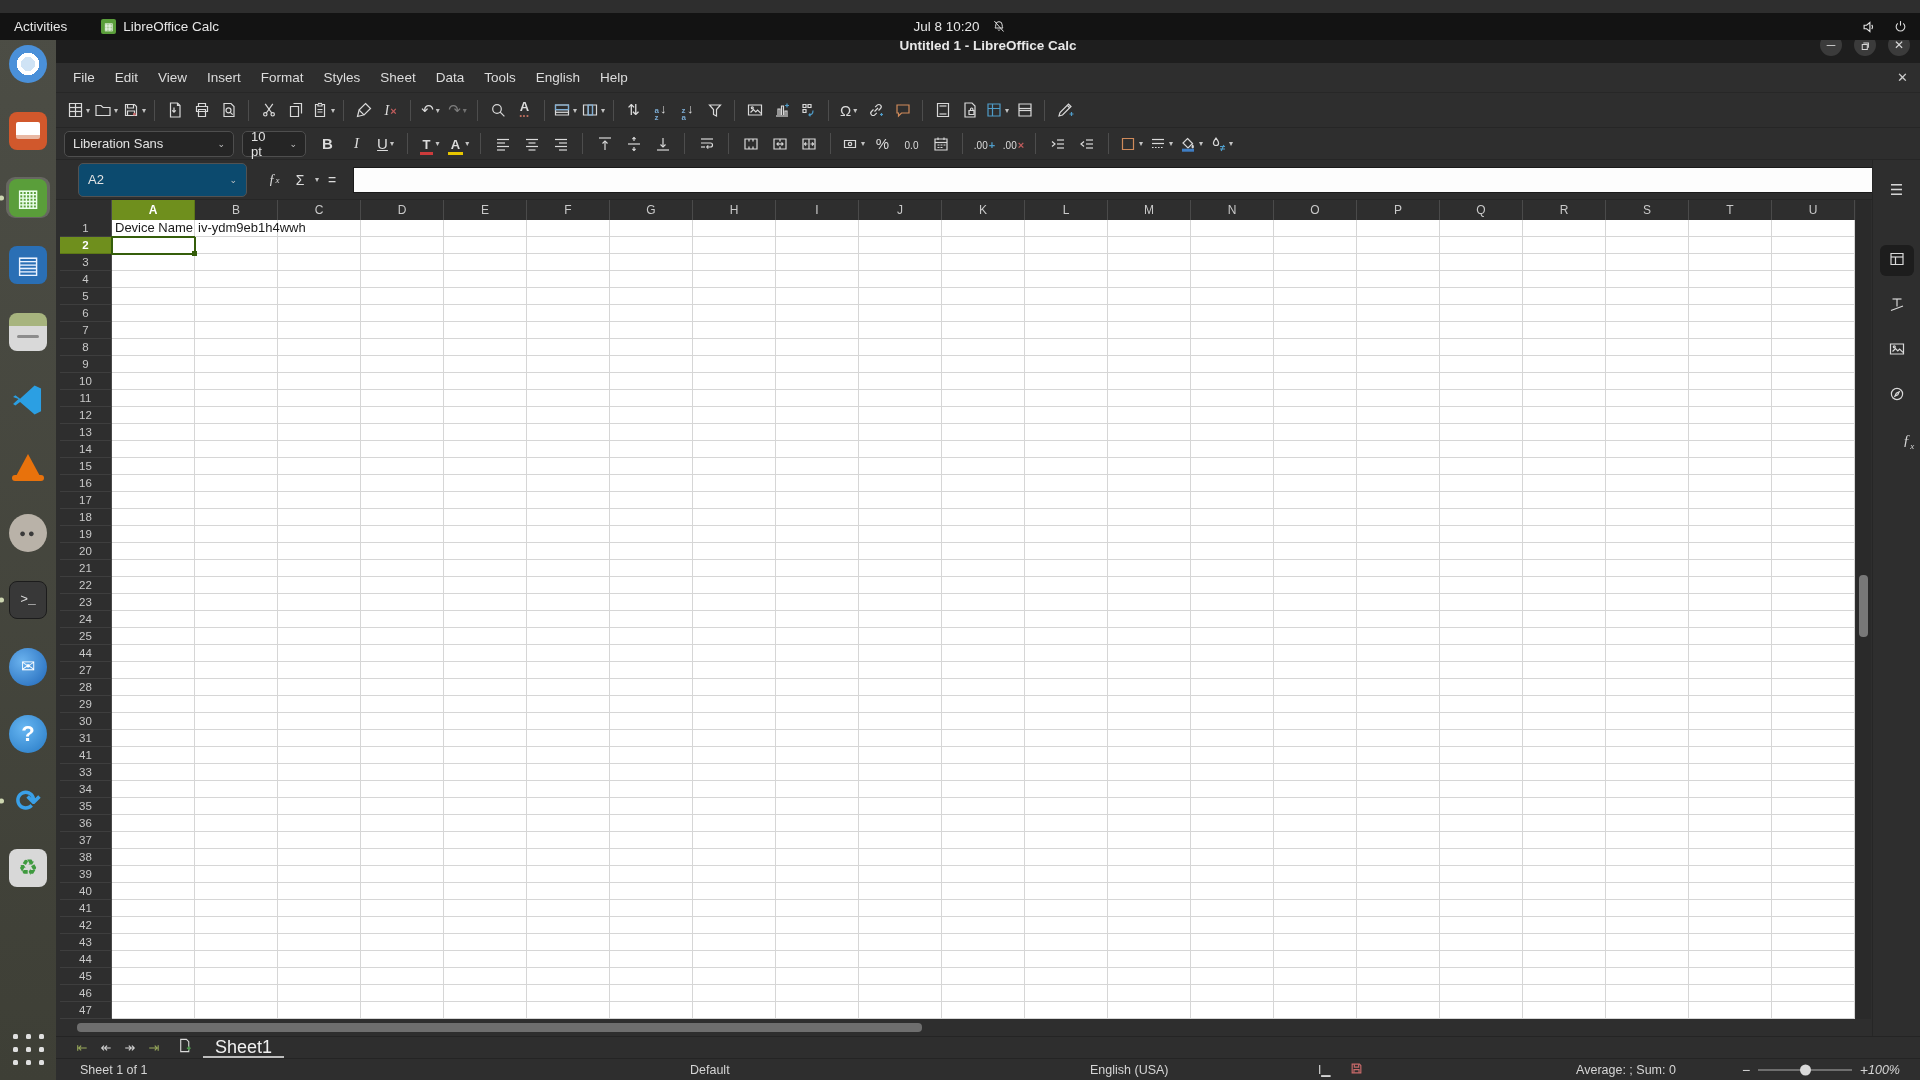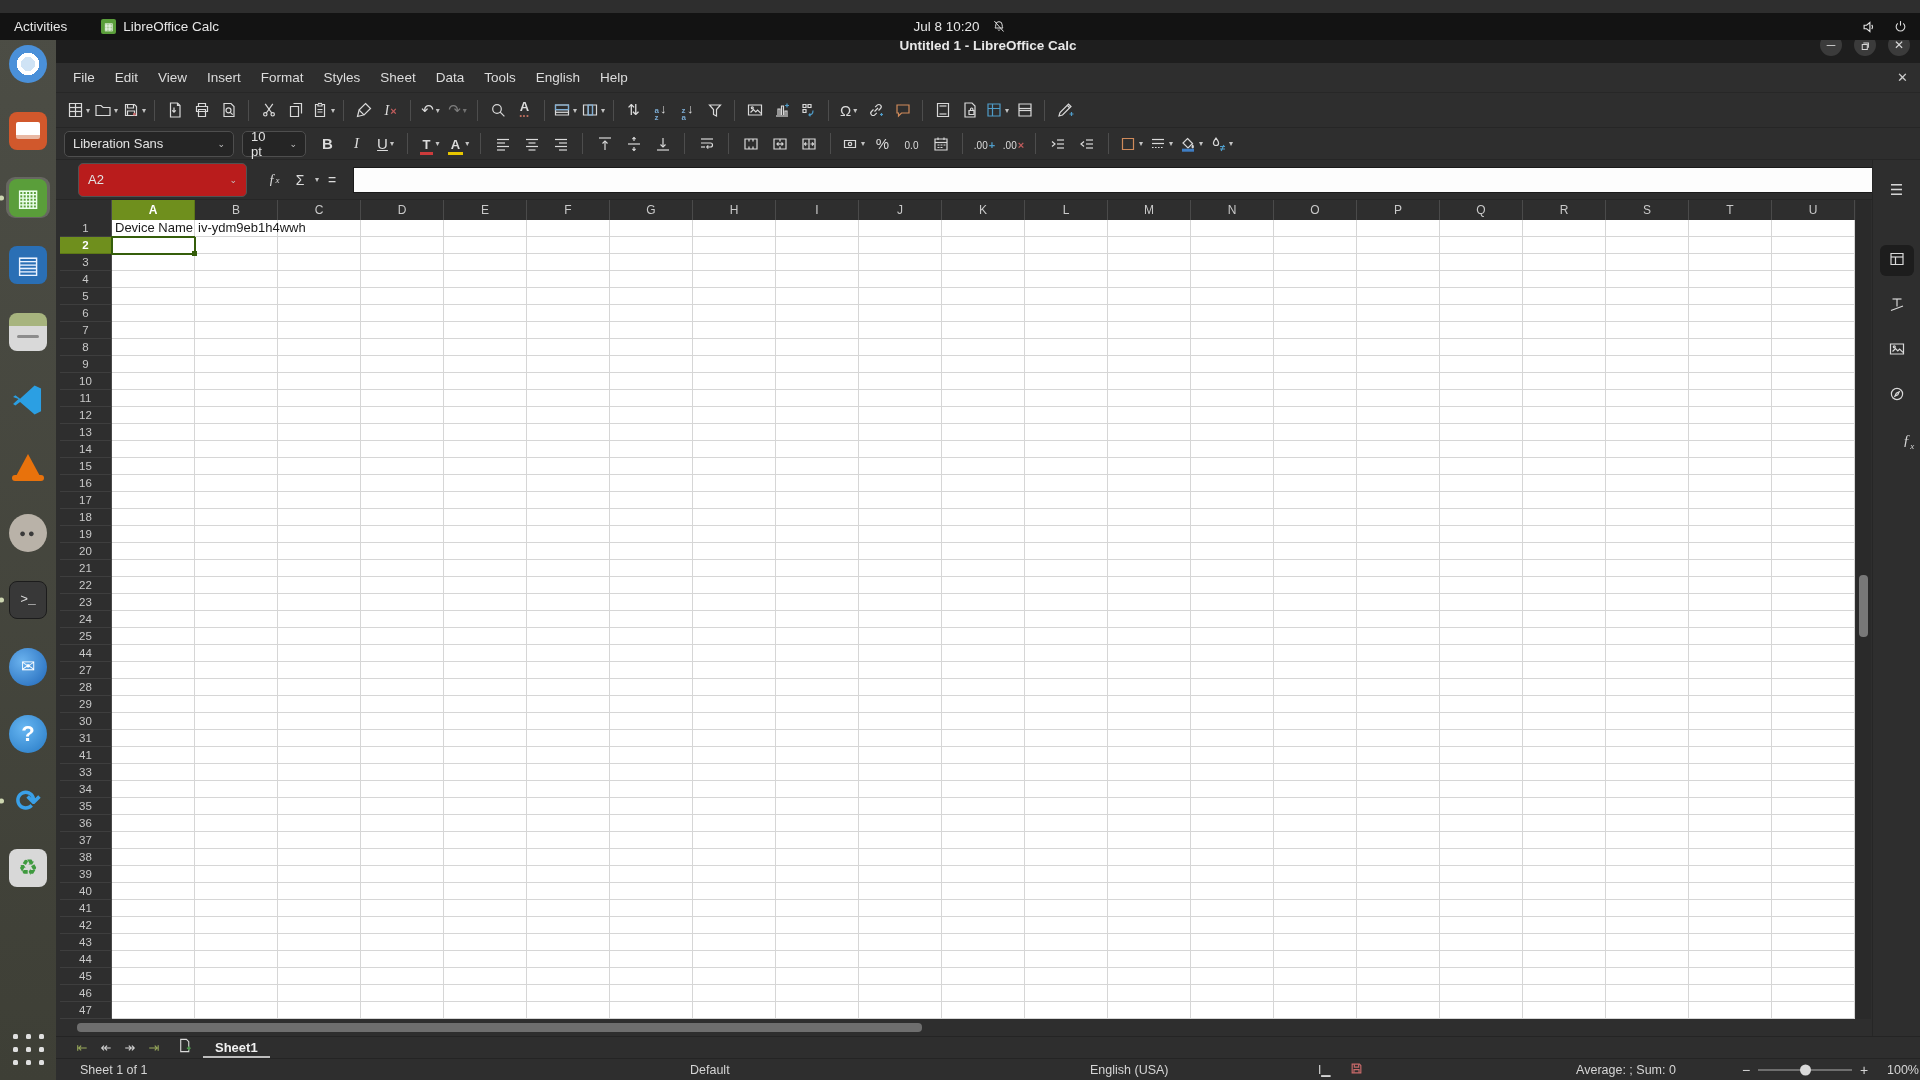--- a/index.html
+++ b/index.html
@@ -95,21 +95,21 @@
 .combo { height:26px; background:#252525; border:1px solid #4e4e4e; border-radius:5px; color:#e3e3e3;
   font-size:13px; display:flex; align-items:center; padding:0 8px; margin-right:8px; }
 .combo .cv { flex:1; }
 .combo .caret { font-size:9px; margin-left:10px; }
 #font-name-combo { width:170px; }
 #font-size-combo { width:64px; }
 
 
 #formulabar { position:absolute; left:0; top:133px; width:100%; height:40px; background:#2e2e2e;
   display:flex; align-items:center; border-bottom:1px solid #262626; }
-#namebox { margin-left:22px; width:169px; height:34px; background:#b91c1c; border:1px solid #525252;
+#namebox { margin-left:22px; width:169px; height:34px; background:#0c4a6e; border:1px solid #525252;
   border-radius:5px; color:#e3e3e3; font-size:13px; display:flex; align-items:center; padding:8px 9px; }
 #namebox .caret { margin-left:auto; font-size:9px; }
 .fbtn { color:#dcdcdc; font-size:14px; min-width:26px; height:26px; display:flex; align-items:center;
   justify-content:center; border-radius:4px; }
 #fx-button { margin-left:14px; font-family:"Liberation Serif", serif; font-style:italic; }
 #fx-button sub, .fx sub { font-size:9px; }
 #formula-input { flex:1; height:26px; background:#fdfdfd; border:1px solid #1b1b1b; margin-left:8px;
   color:#1a1a1a; font-size:13px; padding:0 5px; line-height:24px; }
 #fb-expand { width:22px; color:#c3c3c3; font-size:10px; text-align:center; }
 
@@ -146,39 +146,39 @@
 .sbtn .fx { font-family:"Liberation Serif", serif; font-style:italic;margin-left:24px; }
 #sidebar .gap { height:12px; }
 
 
 #tabbar { position:absolute; left:0; top:1009px; width:100%; height:22px; background:#2e2e2e;
   display:flex; align-items:center; border-top:1px solid #242424; }
 .navbtn { width:24px; text-align:center; font-size:13px; color:#cfcfcf; }
 .navbtn.g { color:#96a65a; }
 #add-sheet { margin:0 8px 0 10px; }
 .sheet-tab { position:relative; height:22px; padding:0 14px; display:flex; align-items:center;
-  color:#f0f0f0; font-size:13px; font-weight:bold; }
+  color:#f0f0f0; font-size:18px; font-weight:normal; }
 .sheet-tab .underline { position:absolute; left:2px; right:2px; bottom:0; height:3px; background:#bdbdbd; }
 #tabbar { padding-left:14px; }
 
 
 #statusbar { position:absolute; left:0; top:1031px; width:100%; height:22px; background:#2e2e2e;
   border-top:1px solid #242424; color:#d5d5d5; font-size:12.5px; }
 #statusbar .abs { position:absolute; top:50%; transform:translateY(-50%); white-space:nowrap; }
 #sb-sheet { left:24px; }
 #sb-style { left:634px; }
 #sb-lang { left:1034px; }
 #sb-insmode { left:1262px; font-size:12px; }
 #sb-modified { left:1294px; }
 #sb-selsum { left:1440px; width:260px; text-align:center; }
 #zoom-minus { left:1686px; font-size:14px; }
 #zoom-track { left:1702px; width:94px; height:2px; background:#6e6e6e; }
 #zoom-thumb { left:1744px; width:11px; height:11px; border-radius:50%; background:#d9d9d9; }
 #zoom-plus { left:1804px; font-size:14px; }
-#sb-zoomlevel { right:1px; }
+#sb-zoomlevel { right:20px;font-style:italic; }
 </style>
 </head>
 <body>
 
 <div id="topbar">
   <div class="tb-left">
     <span>Activities</span>
     <span class="tb-app">
       <span class="mini-calc">▦</span>
       <span>LibreOffice Calc</span>

